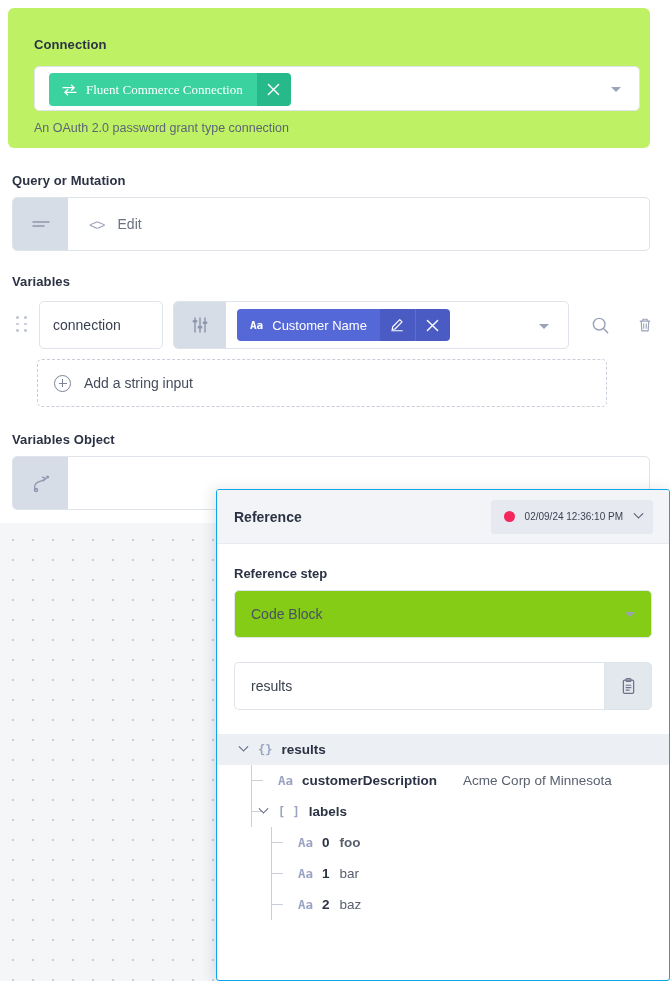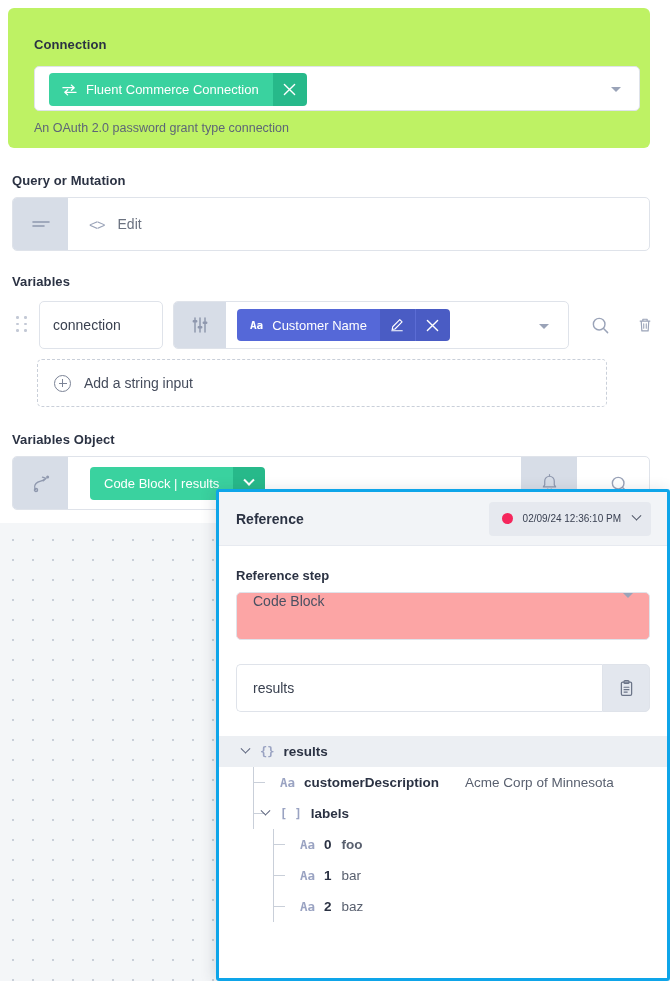--- a/index.html
+++ b/index.html
@@ -32,21 +32,21 @@
     background: #bef264;
     border-radius: 6px;
   }
   .section-label {
     font-size: 13px; font-weight: bold; color: #2b3243;
     letter-spacing: .1px;
   }
   .lbl-connection { position: absolute; left: 26px; top: 29px; }
   .conn-field {
     position: absolute; left: 26px; top: 58px; width: 606px; height: 45px;
-    background: #ffffff; border: 1px solid #dfe3ea; border-radius: 5px;
+    background: #ffffff; border: 1px solid #dfe3ea; border-radius: 5px; font-family: Liberation Serif, serif;
   }
   .chip-green {
     position: absolute; left: 14px; top: 6px; height: 33px;
     display: flex; align-items: stretch; border-radius: 4px; overflow: hidden;
   }
   .chip-green .body {
     background: #3ad29f; color: #ffffff;
     display: flex; align-items: center; gap: 9px;
     padding: 0 14px 0 13px; font-size: 13px; white-space: nowrap;
   }
@@ -175,21 +175,21 @@
   }
   .varobj-bell {
     position: absolute; right: 72px; top: 0; width: 56px; height: 52px;
     background: #d7dde7; display: flex; align-items: center; justify-content: center;
   }
   .varobj-search { position: absolute; right: 18px; top: 15px; }
 
   
   .popup {
     position: absolute; left: 216px; top: 489px; width: 454px; height: 492px;
-    background: #ffffff; border: 3px solid #0ea5e9;
+    background: #ffffff; border: 1px solid #0ea5e9;
     border-radius: 3px; box-shadow: -3px 0 14px rgba(36,44,64,.13);
     overflow: hidden;
   }
   .popup-header {
     height: 54px; background: #f2f4f7; border-bottom: 1px solid #e7eaf0;
     display: flex; align-items: center; padding: 0 16px 0 17px; gap: 10px;
   }
   .popup-title { font-size: 14px; font-weight: bold; color: #2b3243; }
   .ts-badge {
     margin-left: auto; height: 34px; background: #e6e9ef; border-radius: 4px;
@@ -197,22 +197,22 @@
   }
   .ts-dot { width: 11px; height: 11px; border-radius: 50%; background: #f5265c; flex: none; }
   .ts-text { font-size: 10px; color: #3a4152; white-space: nowrap; }
   .chev-grey {
     width: 7px; height: 7px; border-right: 1.8px solid #4a5162; border-bottom: 1.8px solid #4a5162;
     transform: rotate(45deg) translate(-2px,-2px); margin-left: 2px;
   }
   .popup-body { padding: 22px 17px 0 17px; }
   .field-label { font-size: 13px; font-weight: bold; color: #2b3243; margin-bottom: 9px; }
   .select-box {
-    height: 48px; border: 1px solid #dfe3ea; border-radius: 5px; background: #fca5a5;
-    display: flex; padding: 0 14px 0 16px;
+    height: 48px; border: 1px solid #dfe3ea; border-radius: 5px; background: #84cc16;
+    display: flex; align-items: center; padding: 0 14px 0 16px;
     font-size: 14px; color: #4a5162; position: relative; margin-bottom: 24px;
   }
   .select-box .caret { position: absolute; right: 16px; }
   .path-row { display: flex; align-items: stretch; height: 48px; margin-bottom: 24px; }
   .path-input {
     flex: 1; border: 1px solid #dfe3ea; border-right: none;
     border-radius: 5px 0 0 5px; background: #fff;
     display: flex; align-items: center; padding-left: 16px;
     font-size: 14px; color: #39404f;
   }
@@ -360,41 +360,20 @@
 <div class="section-label lbl-varobj">Variables Object</div>
 <div class="varobj-field">
   <div class="varobj-handle">
     <svg width="22" height="22" viewBox="0 0 22 22">
       <path d="M6 18a4.8 4.8 0 0 1 0-6.5c2.6-2.6 6-2 8.3-4" fill="none" stroke="#8f98ae" stroke-width="1.4" stroke-linecap="round"></path>
       <path d="M12.5 5.2l3.4 1.2-2.6 2.4" fill="none" stroke="#8f98ae" stroke-width="1.4" stroke-linejoin="round" stroke-linecap="round"></path>
       <circle cx="6" cy="18" r="1.6" fill="none" stroke="#8f98ae" stroke-width="1.3"></circle>
       <circle cx="17.6" cy="5" r="1.5" fill="#8f98ae"></circle>
     </svg>
   </div>
-  <div class="varobj-body">
-    <div class="chip-green2">
-      <div class="body">Code Block | results</div>
-      <div class="dd">
-        <span class="chev-white"></span>
-      </div>
-    </div>
-    <div class="varobj-bell">
-      <svg width="21" height="21" viewBox="0 0 22 22">
-        <path d="M11 3.4a5 5 0 0 1 5 5v4l1.4 2.2H4.6L6 12.4v-4a5 5 0 0 1 5-5z" fill="none" stroke="#8f98ae" stroke-width="1.3" stroke-linejoin="round"></path>
-        <path d="M9.2 16.8a1.9 1.9 0 0 0 3.6 0" fill="none" stroke="#8f98ae" stroke-width="1.3" stroke-linecap="round"></path>
-        <path d="M11 1.8v1.6" stroke="#8f98ae" stroke-width="1.3" stroke-linecap="round"></path>
-      </svg>
-    </div>
-    <div class="icon-btn varobj-search">
-      <svg width="19" height="19" viewBox="0 0 20 20">
-        <circle cx="8.6" cy="8.6" r="6.1" fill="none" stroke="#9aa3b8" stroke-width="1.5"></circle>
-        <path d="M13.2 13.2l4.3 4.3" stroke="#9aa3b8" stroke-width="1.5" stroke-linecap="round"></path>
-      </svg>
-    </div>
-  </div>
 </div>
 
 <div class="popup">
 
   <div class="popup-header">
     <span class="popup-title">Reference</span>
     <div class="ts-badge">
       <span class="ts-dot"></span>
       <span class="ts-text">02/09/24 12:36:10 PM</span>
       <span class="chev-grey"></span>

